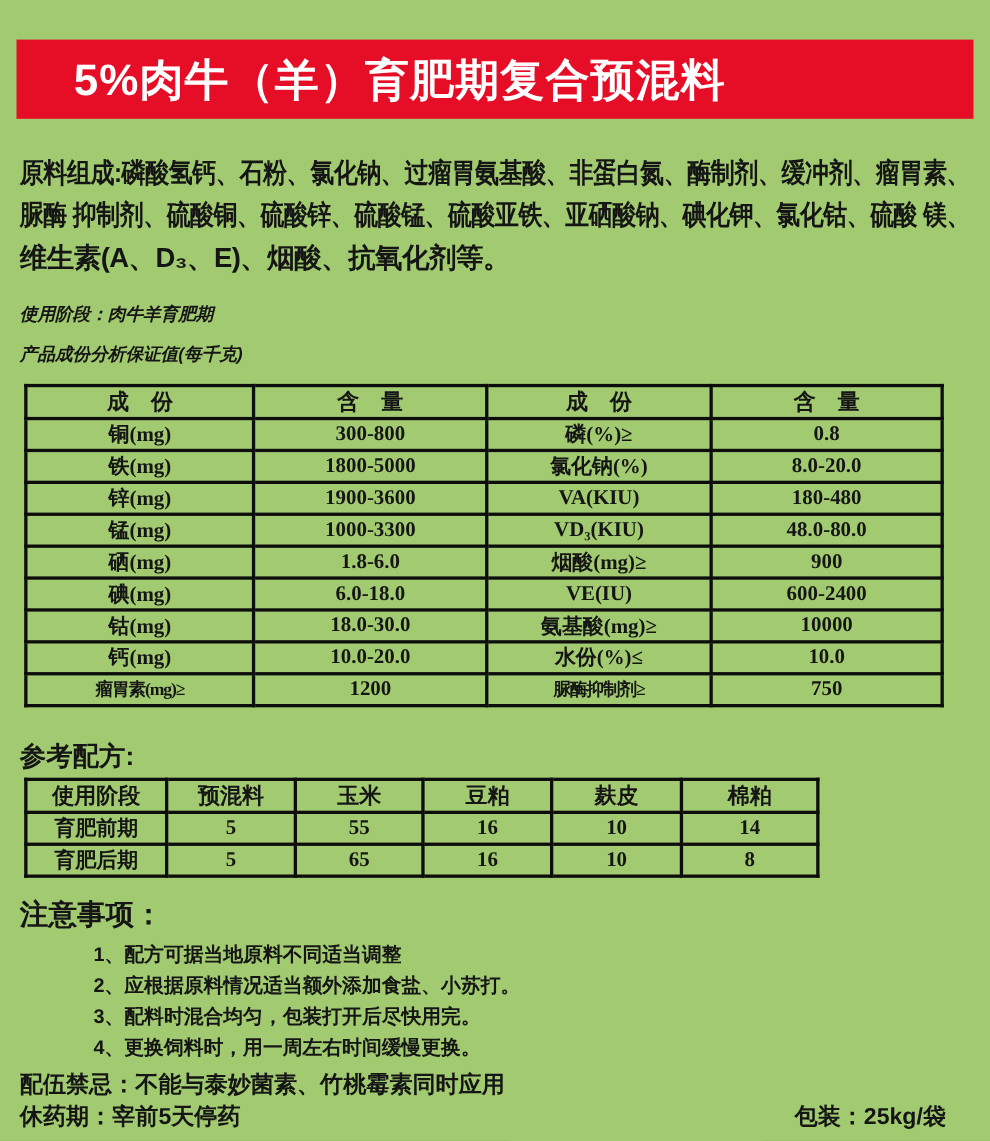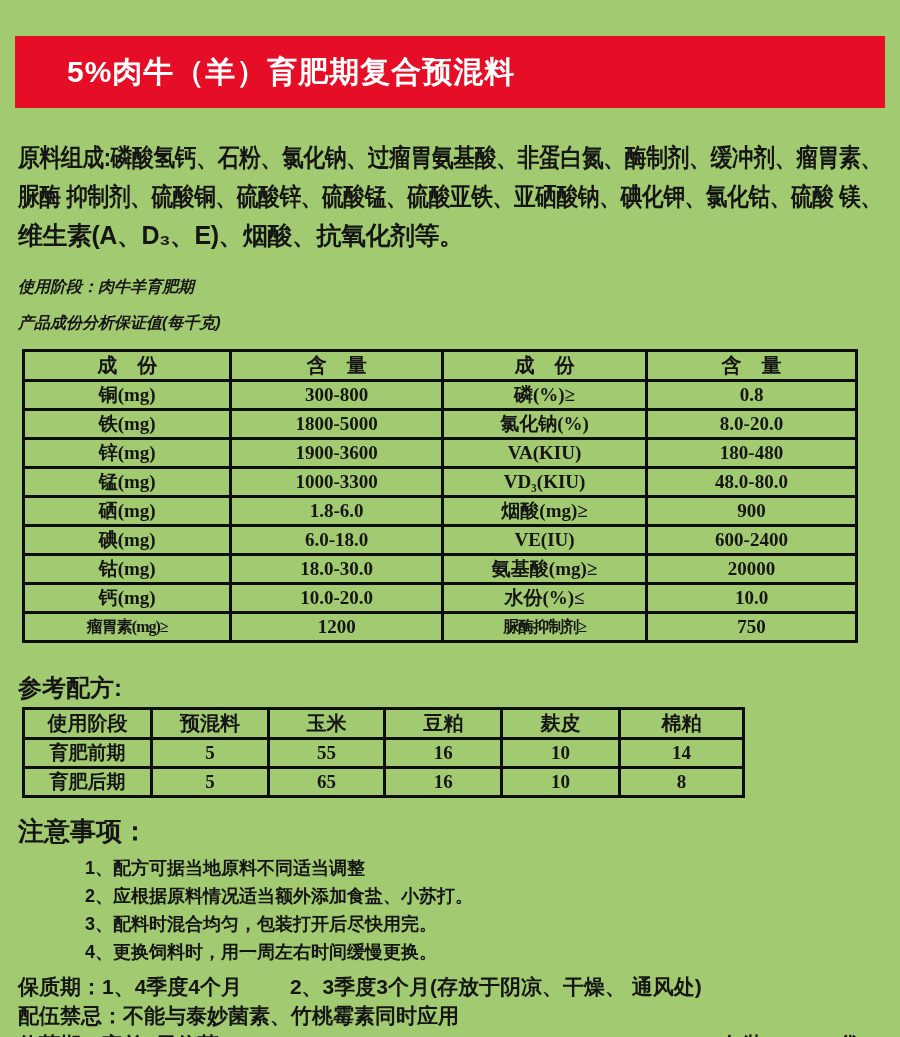--- a/index.html
+++ b/index.html
@@ -17,21 +17,21 @@
   .banner {
     margin:36px 15px 0 15px;
     height:72px;
     background:#e60e26;
     display:flex; align-items:center;
     padding-left:52px;
     box-sizing:border-box;
   }
   .banner-title {
     color:#ffffff;
-    font-size:30px;
+    font-size:40px;
     letter-spacing:1px;
     white-space:nowrap;
   }
   
   .ingredients { margin:30px 18px 0 18px; }
   .ing-line {
     font-size:25px;
     line-height:39px;
     white-space:nowrap;
     letter-spacing:-0.5px;
@@ -153,21 +153,21 @@
     <tr>
       <td>碘(mg)</td>
       <td>6.0-18.0</td>
       <td>VE(IU)</td>
       <td>600-2400</td>
     </tr>
     <tr>
       <td>钴(mg)</td>
       <td>18.0-30.0</td>
       <td>氨基酸(mg)≥</td>
-      <td>20000</td>
+      <td>10000</td>
     </tr>
     <tr>
       <td>钙(mg)</td>
       <td>10.0-20.0</td>
       <td>水份(%)≤</td>
       <td>10.0</td>
     </tr>
     <tr>
       <td class="cell-condensed">瘤胃素(mg)≥</td>
       <td>1200</td>
@@ -218,24 +218,20 @@
 
   <div class="notes-title">注意事项：</div>
   <div class="notes-list">
     <div class="note-item">1、配方可据当地原料不同适当调整</div>
     <div class="note-item">2、应根据原料情况适当额外添加食盐、小苏打。</div>
     <div class="note-item">3、配料时混合均匀，包装打开后尽快用完。</div>
     <div class="note-item">4、更换饲料时，用一周左右时间缓慢更换。</div>
   </div>
 
   <div class="footer">
-    <div class="footer-line">
-      <span>保质期：1、4季度4个月</span>
-      <span class="gap-left">2、3季度3个月(存放于阴凉、干燥、 通风处)</span>
-    </div>
     <div class="footer-line">配伍禁忌：不能与泰妙菌素、竹桃霉素同时应用</div>
     <div class="footer-line footer-split">
       <span>休药期：宰前5天停药</span>
       <span>包装：25kg/袋</span>
     </div>
   </div>
 
 </div>
 
 </body></html>

